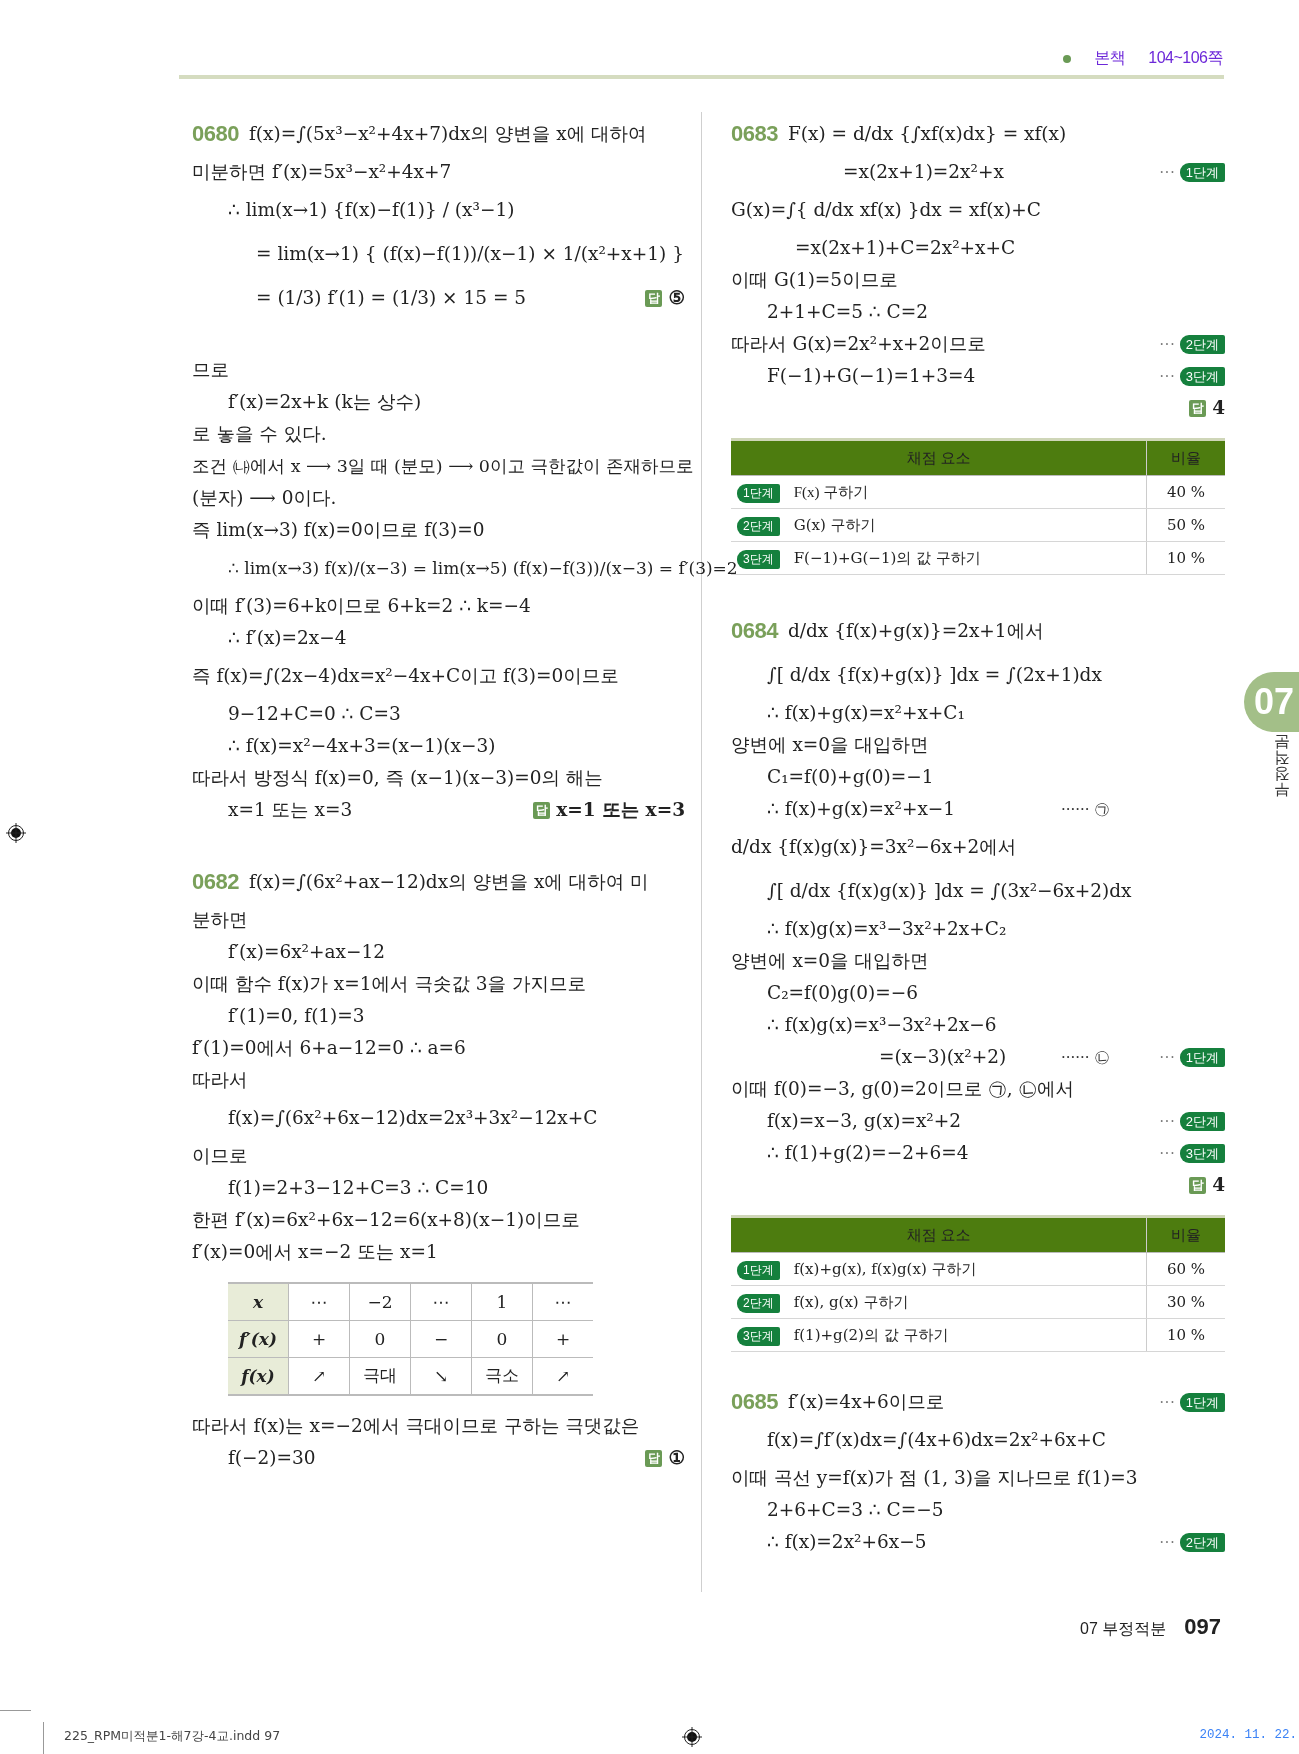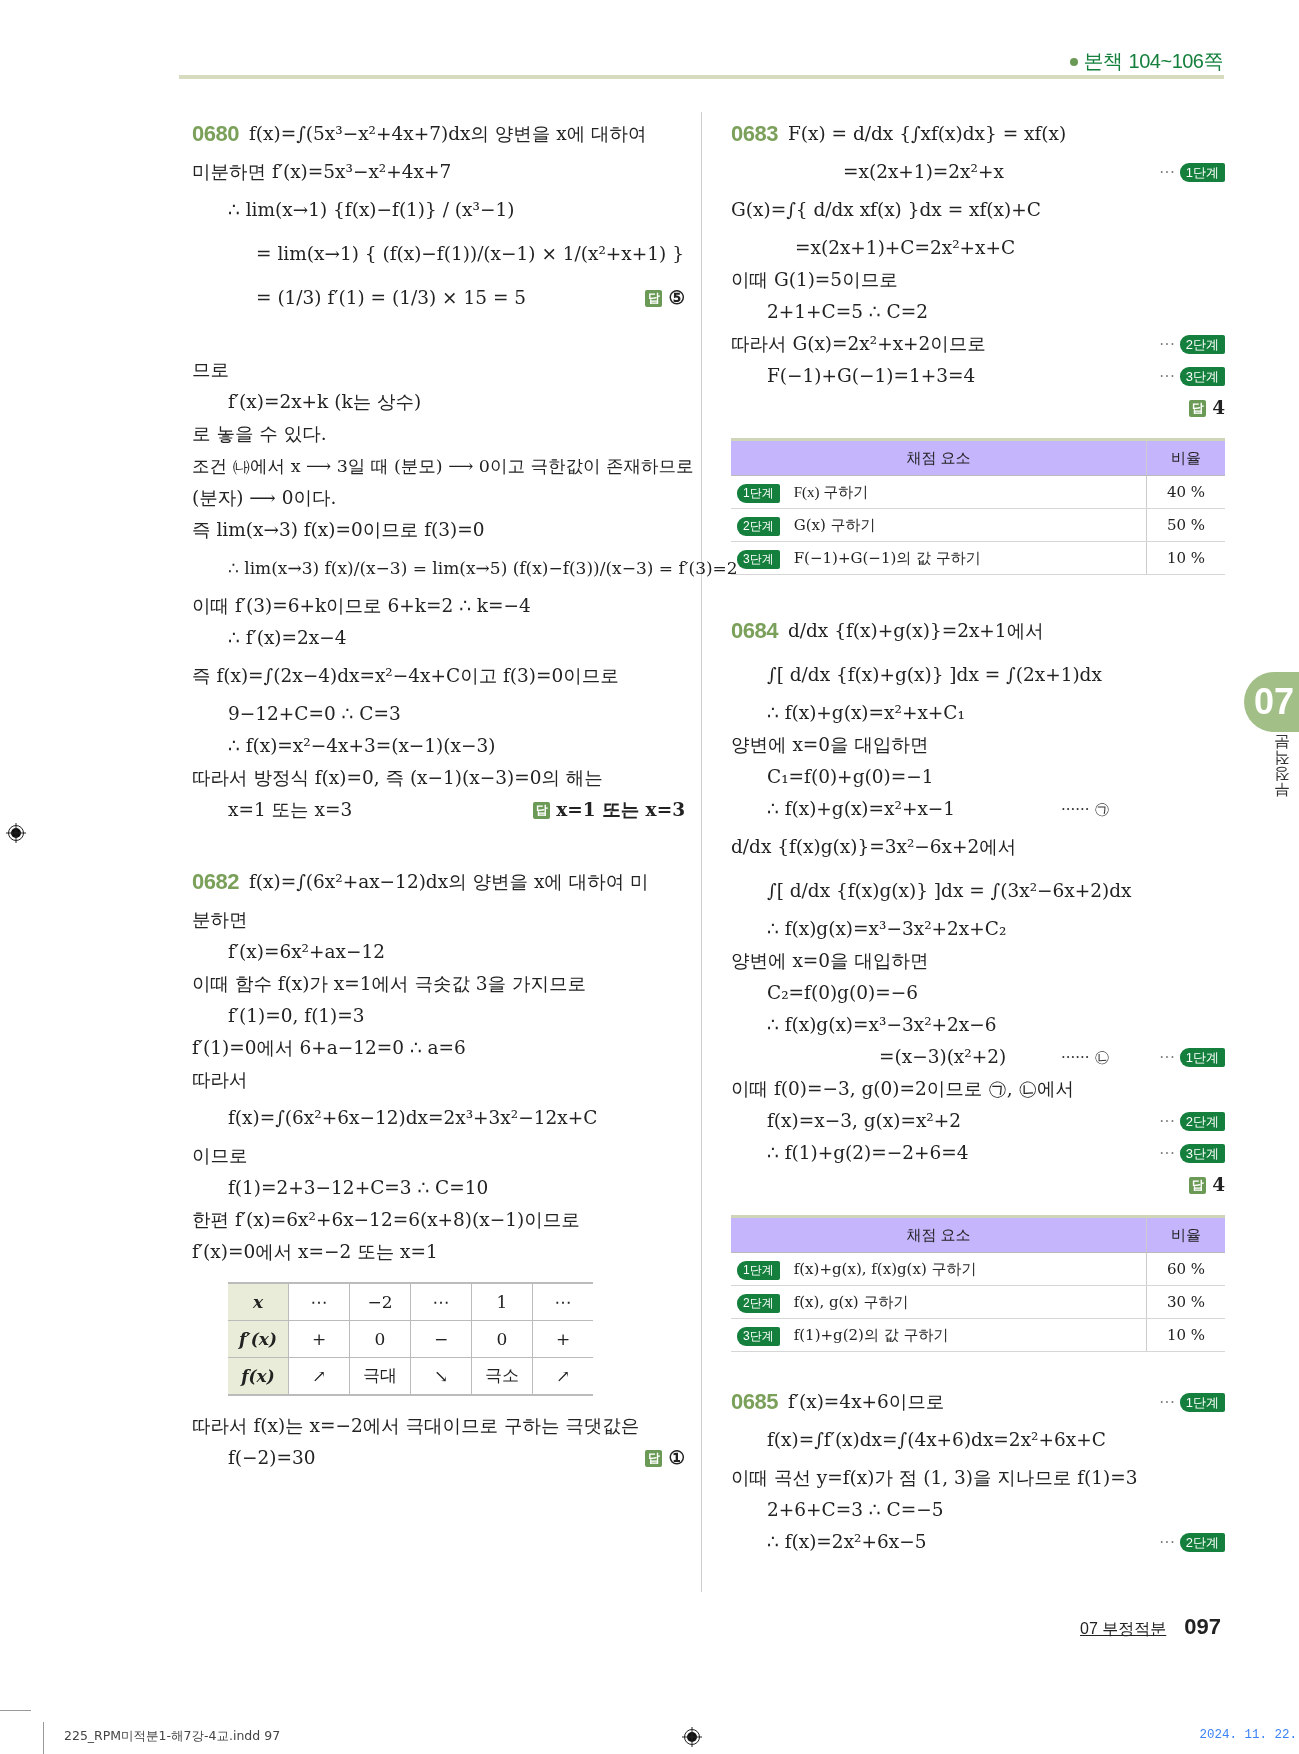--- a/index.html
+++ b/index.html
@@ -5,22 +5,22 @@
   html, body { margin: 0; padding: 0; background: #ffffff; }
   body {
     width: 1299px; height: 1754px; position: relative; overflow: hidden;
     font-family: "DejaVu Serif", "Liberation Serif", serif;
     color: #222;
   }
   .sans { font-family: "Liberation Sans", "DejaVu Sans", sans-serif; }
   .m { font-family: "Liberation Serif", "DejaVu Serif", serif; font-style: italic; }
   .header-ref {
     position: absolute; top: 48px; right: 76px;
-    font-family: "Liberation Sans", sans-serif; font-size: 20px; color: #15803d;
-    display: flex; align-items: center; gap: 6px; letter-spacing: -0.5px;
+    font-family: "Liberation Sans", sans-serif; font-size: 16px; color: #6d28d9;
+    display: flex; align-items: center; gap: 23px; letter-spacing: -0.5px;
   }
   .header-ref .dot { width: 8px; height: 8px; border-radius: 50%; background: #6a9a55; display: inline-block; }
   .header-ref .pages { font-weight: normal; }
   .top-rule { position: absolute; top: 75px; left: 179px; width: 1045px; height: 4px; background: #d5dcc0; }
   .col-divider { position: absolute; left: 701px; top: 112px; width: 1px; height: 1480px; background: #cfcfcf; }
 
   .col { position: absolute; font-size: 18.5px; line-height: 32px; }
   .col.left { left: 192px; width: 493px; top: 112px; }
   .col.right { left: 731px; width: 494px; top: 112px; }
 
@@ -46,21 +46,21 @@
   .step .dots { color: #777; font-size: 14px; letter-spacing: 1px; }
   .step-badge {
     display: inline-block; background: #15803d; color: #fff;
     font-family: "Liberation Sans", sans-serif; font-size: 13px;
     padding: 1px 6px 1px 6px; border-radius: 9px 2px 2px 9px; line-height: 17px;
   }
   .marker { position: absolute; font-size: 15px; color: #333; }
 
   table.score { border-collapse: collapse; width: 494px; font-size: 15px; }
   table.score th {
-    background: #c4b5fd; font-family: Liberation Sans, sans-serif; font-weight: normal;
+    background: #4d7c0f; font-family: Liberation Serif, serif; font-weight: normal;
     height: 28px; border-top: 3px solid #cfd6b8; border-bottom: 1px solid #bbb; font-size: 15px;
   }
   table.score td { height: 28px; border-bottom: 1px solid #d6d6d6; padding: 0 6px; }
   table.score td.rate, table.score th.rate { text-align: center; width: 66px; border-left: 1px solid #ccc; }
   table.score td .step-badge { margin-right: 14px; font-size: 12px; }
 
   table.var { border-collapse: collapse; margin-left: 36px; font-size: 17px; }
   table.var td { width: 58px; height: 34px; text-align: center; border: 1px solid #bbb; }
   table.var tr:first-child td { border-top: 2px solid #bbb; }
   table.var tr:last-child td { border-bottom: 2px solid #bbb; }
@@ -75,21 +75,21 @@
   }
   .side-label {
     position: absolute; left: 1272px; top: 745px; writing-mode: vertical-rl;
     font-family: "Liberation Sans", sans-serif; font-size: 16px; color: #333;
     transform: rotate(180deg);
   }
   .footer-chapter {
     position: absolute; top: 1614px; right: 78px; font-family: "Liberation Sans", sans-serif;
     display: flex; align-items: baseline; gap: 18px;
   }
-  .footer-chapter .ch { font-size: 16px; text-decoration: underline; }
+  .footer-chapter .ch { font-size: 16px; }
   .footer-chapter .pg { font-size: 22px; font-weight: bold; }
   .slug-rule-h { position: absolute; left: 0; top: 1710px; width: 31px; height: 1px; background: #999; }
   .slug-rule-v { position: absolute; left: 43px; top: 1722px; width: 1px; height: 32px; background: #999; }
   .slug-file { position: absolute; left: 64px; top: 1728px; font-family: "DejaVu Sans", sans-serif; font-size: 12.5px; color: #444; }
   .slug-date { position: absolute; right: 2px; top: 1728px; font-family: Liberation Mono, monospace; font-size: 12.5px; color: #3b82f6; }
   .reg-mark { position: absolute; width: 20px; height: 20px; }
 </style>
 </head>
 <body>
 

